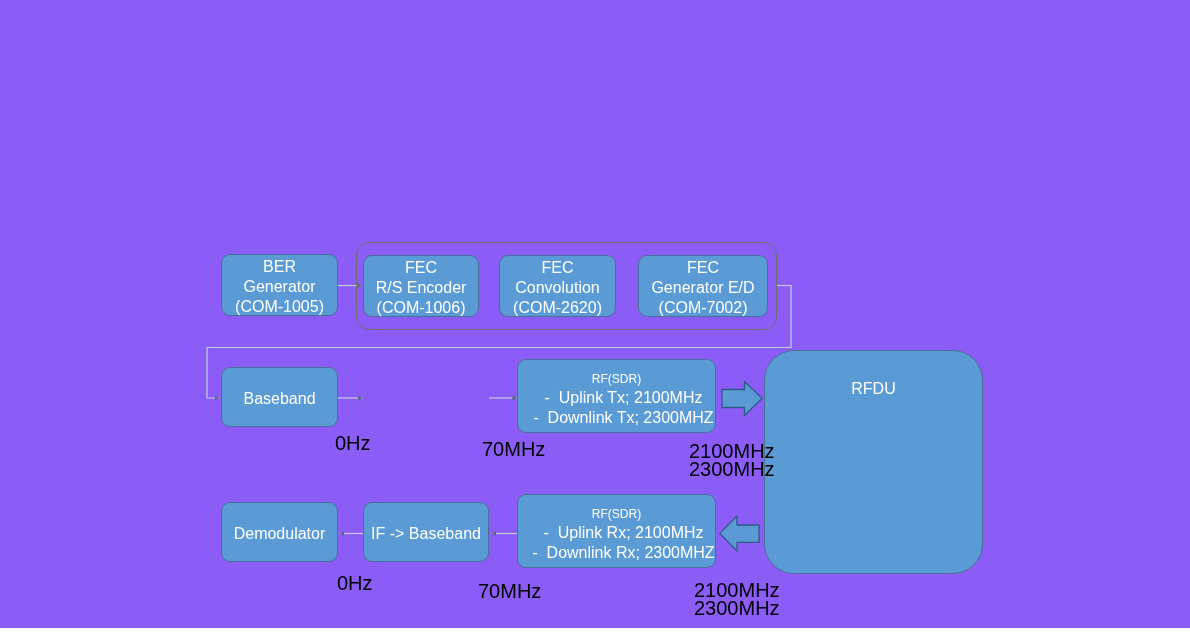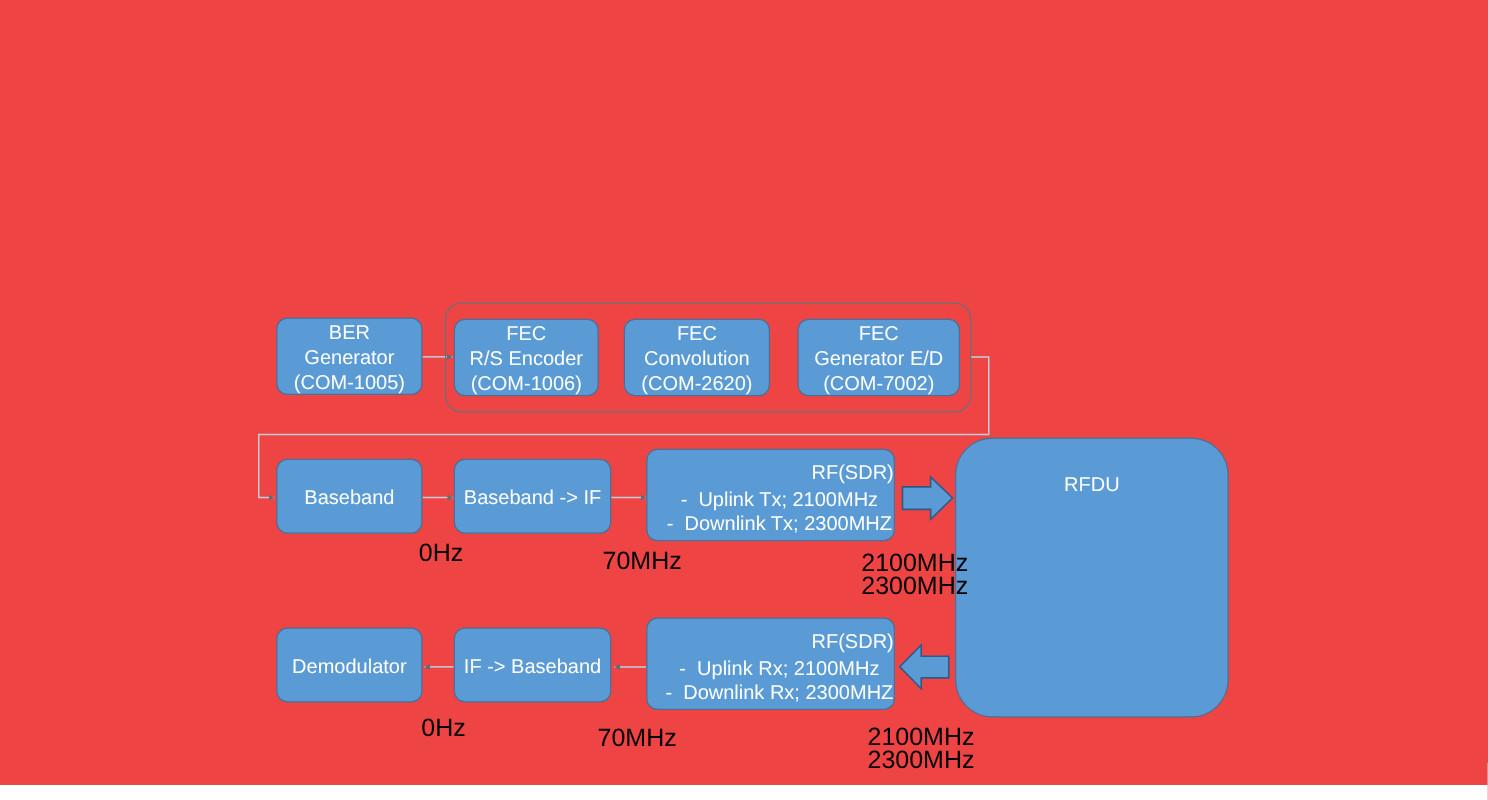--- a/index.html
+++ b/index.html
@@ -1,34 +1,34 @@
 <!DOCTYPE html>
 <html><head>
 <meta charset="utf-8">
 <title>Block Diagram</title>
 <style>
   html,body{margin:0;padding:0;background:#ffffff;}
   *{-webkit-font-smoothing:antialiased;-moz-osx-font-smoothing:grayscale;}
   body{width:1190px;height:640px;overflow:hidden;
        font-family:"Liberation Sans",sans-serif;-webkit-font-smoothing:antialiased;}
-  #stage{position:relative;width:1190px;height:628px;background:#ef4444;}
+  #stage{position:relative;width:1190px;height:628px;background:#8b5cf6;}
 
   .node{position:absolute;background:#5B9BD5;color:#ffffff;
         border:1px solid #4A7099;border-radius:9px;
         box-sizing:border-box;display:flex;align-items:center;justify-content:center;}
   .node .txt{width:100%;text-align:center;line-height:1.23;font-size:16px;position:relative;top:2px;}
   .node .txt .ln{display:block;white-space:pre;}
 
   .group-frame{position:absolute;border:1px solid #6B7077;border-radius:13px;
                box-sizing:border-box;background:transparent;}
 
   .freq{position:absolute;color:#000000;font-size:20px;white-space:nowrap;line-height:1.2;}
 
   svg#wires{position:absolute;left:0;top:0;width:1190px;height:640px;}
-  .sdr-title{text-align:right;font-size:16px;line-height:1.21;}
+  .sdr-title{text-align:center;font-size:12px;line-height:1.21;}
   .node .txt.sdr-body{text-align:center;padding-left:7px;}
 </style>
 </head>
 <body>
 
 <div id="stage">
 
   <svg id="wires">
     <defs>
       <marker id="ah" markerWidth="5" markerHeight="5.2" refX="4.6" refY="2.6" orient="auto" markerUnits="userSpaceOnUse">
@@ -86,25 +86,20 @@
         <span class="ln">(COM-7002)</span>
       </div>
   </div>
 
   <div class="node" style="left:221px;top:367px;width:117px;height:60px;">
     <div class="txt">
         <span class="ln">Baseband</span>
       </div>
   </div>
 
-  <div class="node" style="left:363px;top:367px;width:126px;height:60px;">
-    <div class="txt">
-        <span class="ln">Baseband -&gt; IF</span>
-      </div>
-  </div>
 
   <div class="node" style="left:517px;top:359px;width:199px;height:74px;">
     <div style="width:100%;padding-top:5px;">
       <div class="sdr-title">RF(SDR)</div>
       <div class="txt sdr-body">
           <span class="ln">-  Uplink Tx; 2100MHz</span>
           <span class="ln">-  Downlink Tx; 2300MHZ</span>
         </div>
     </div>
   </div>

